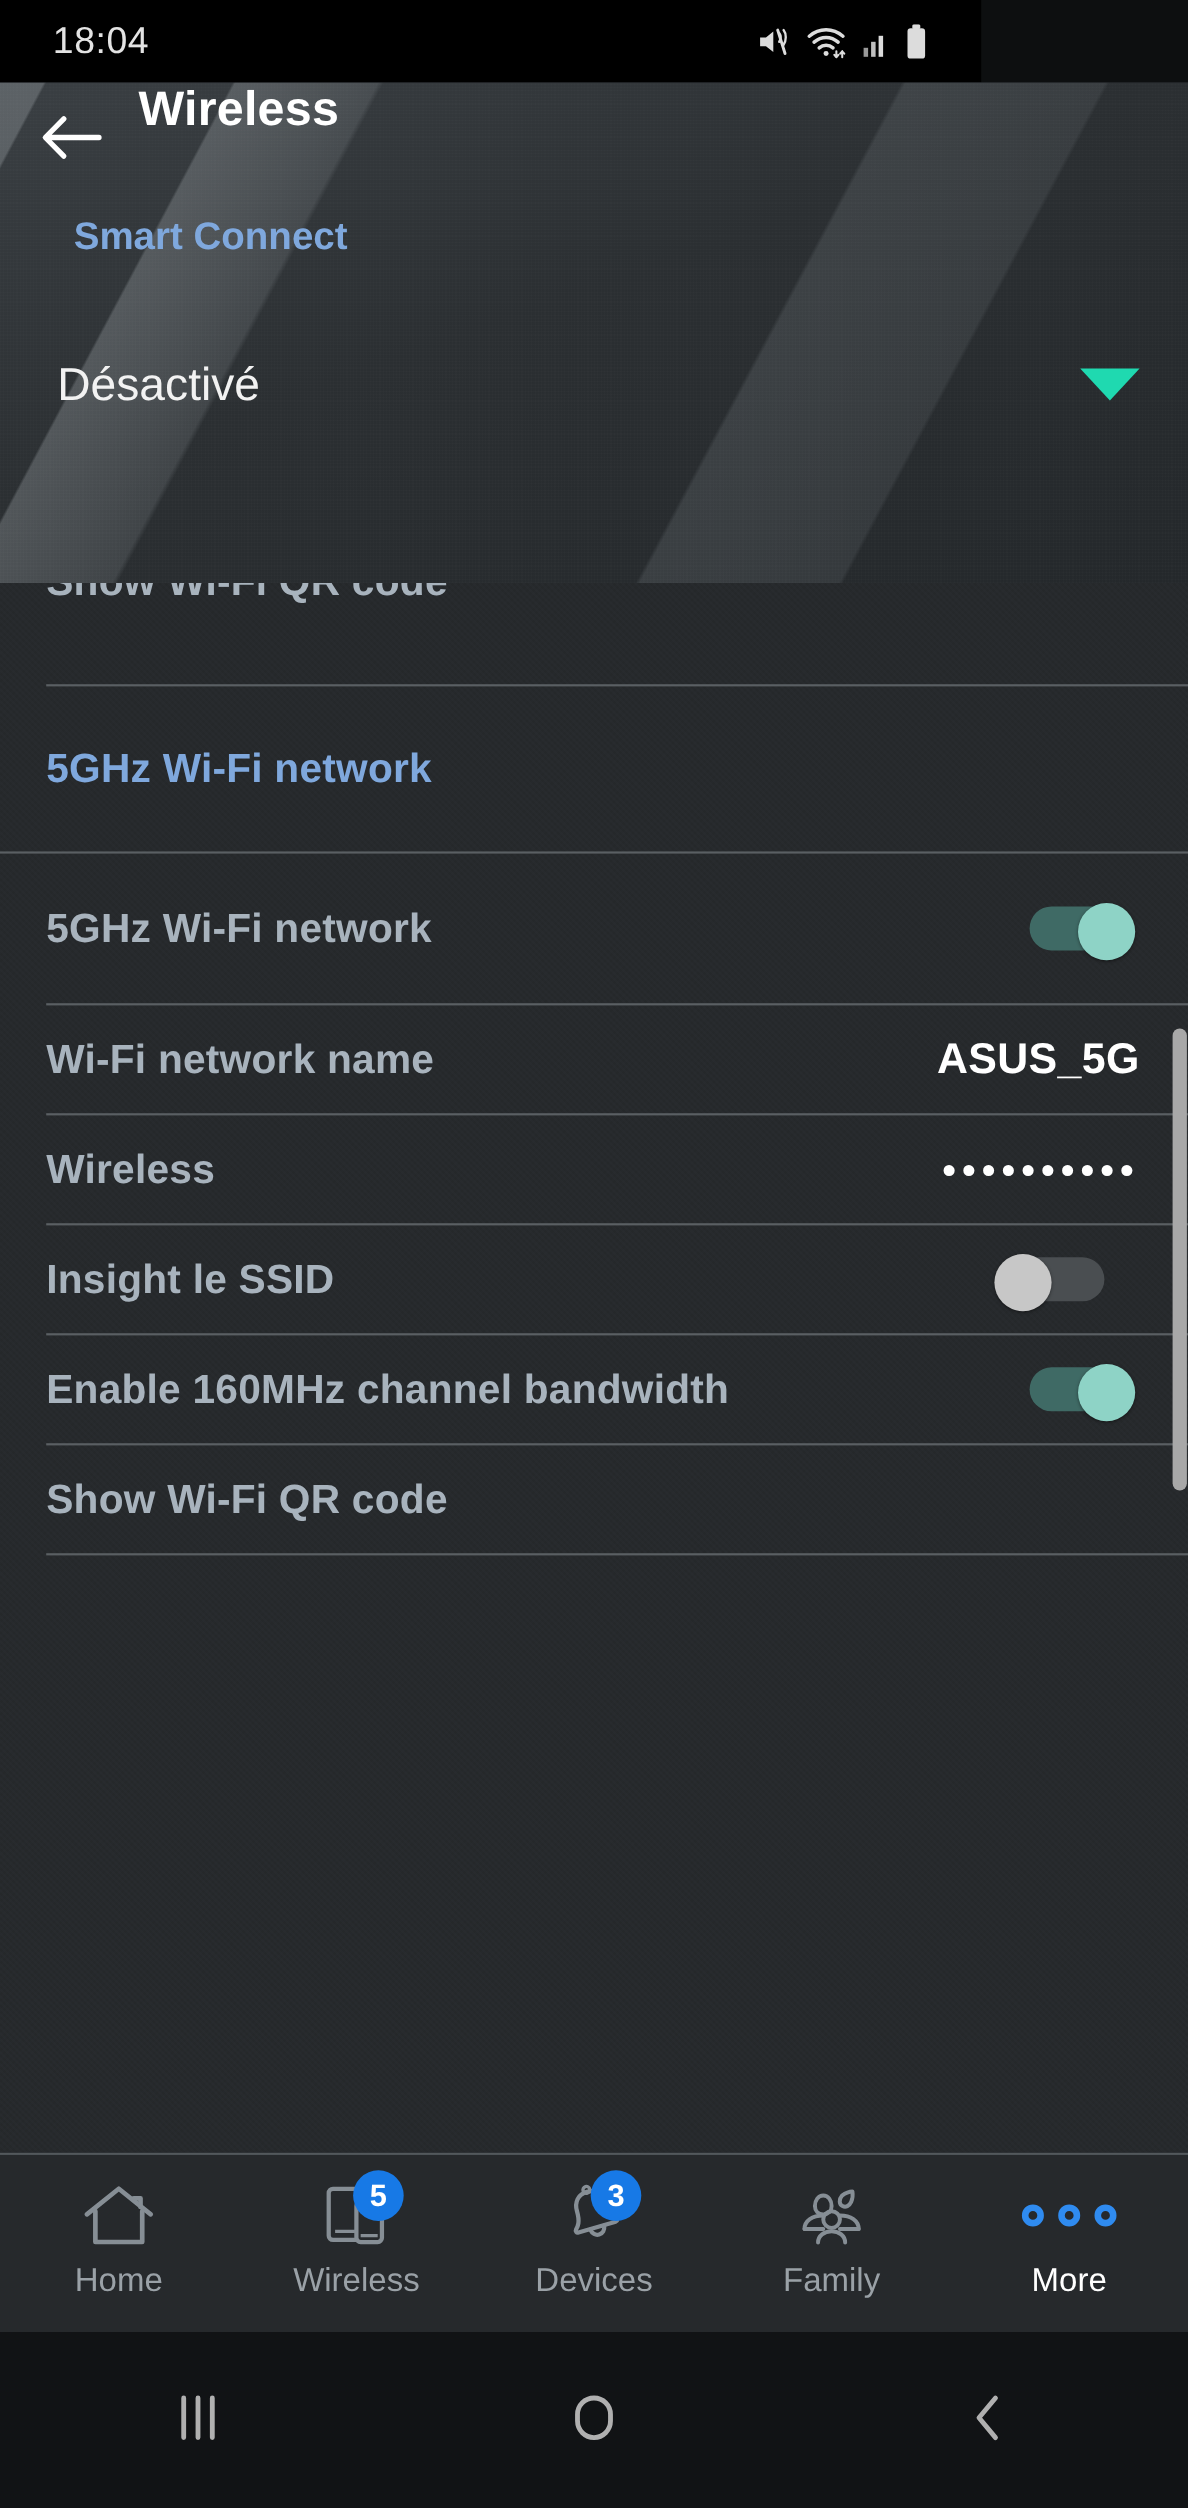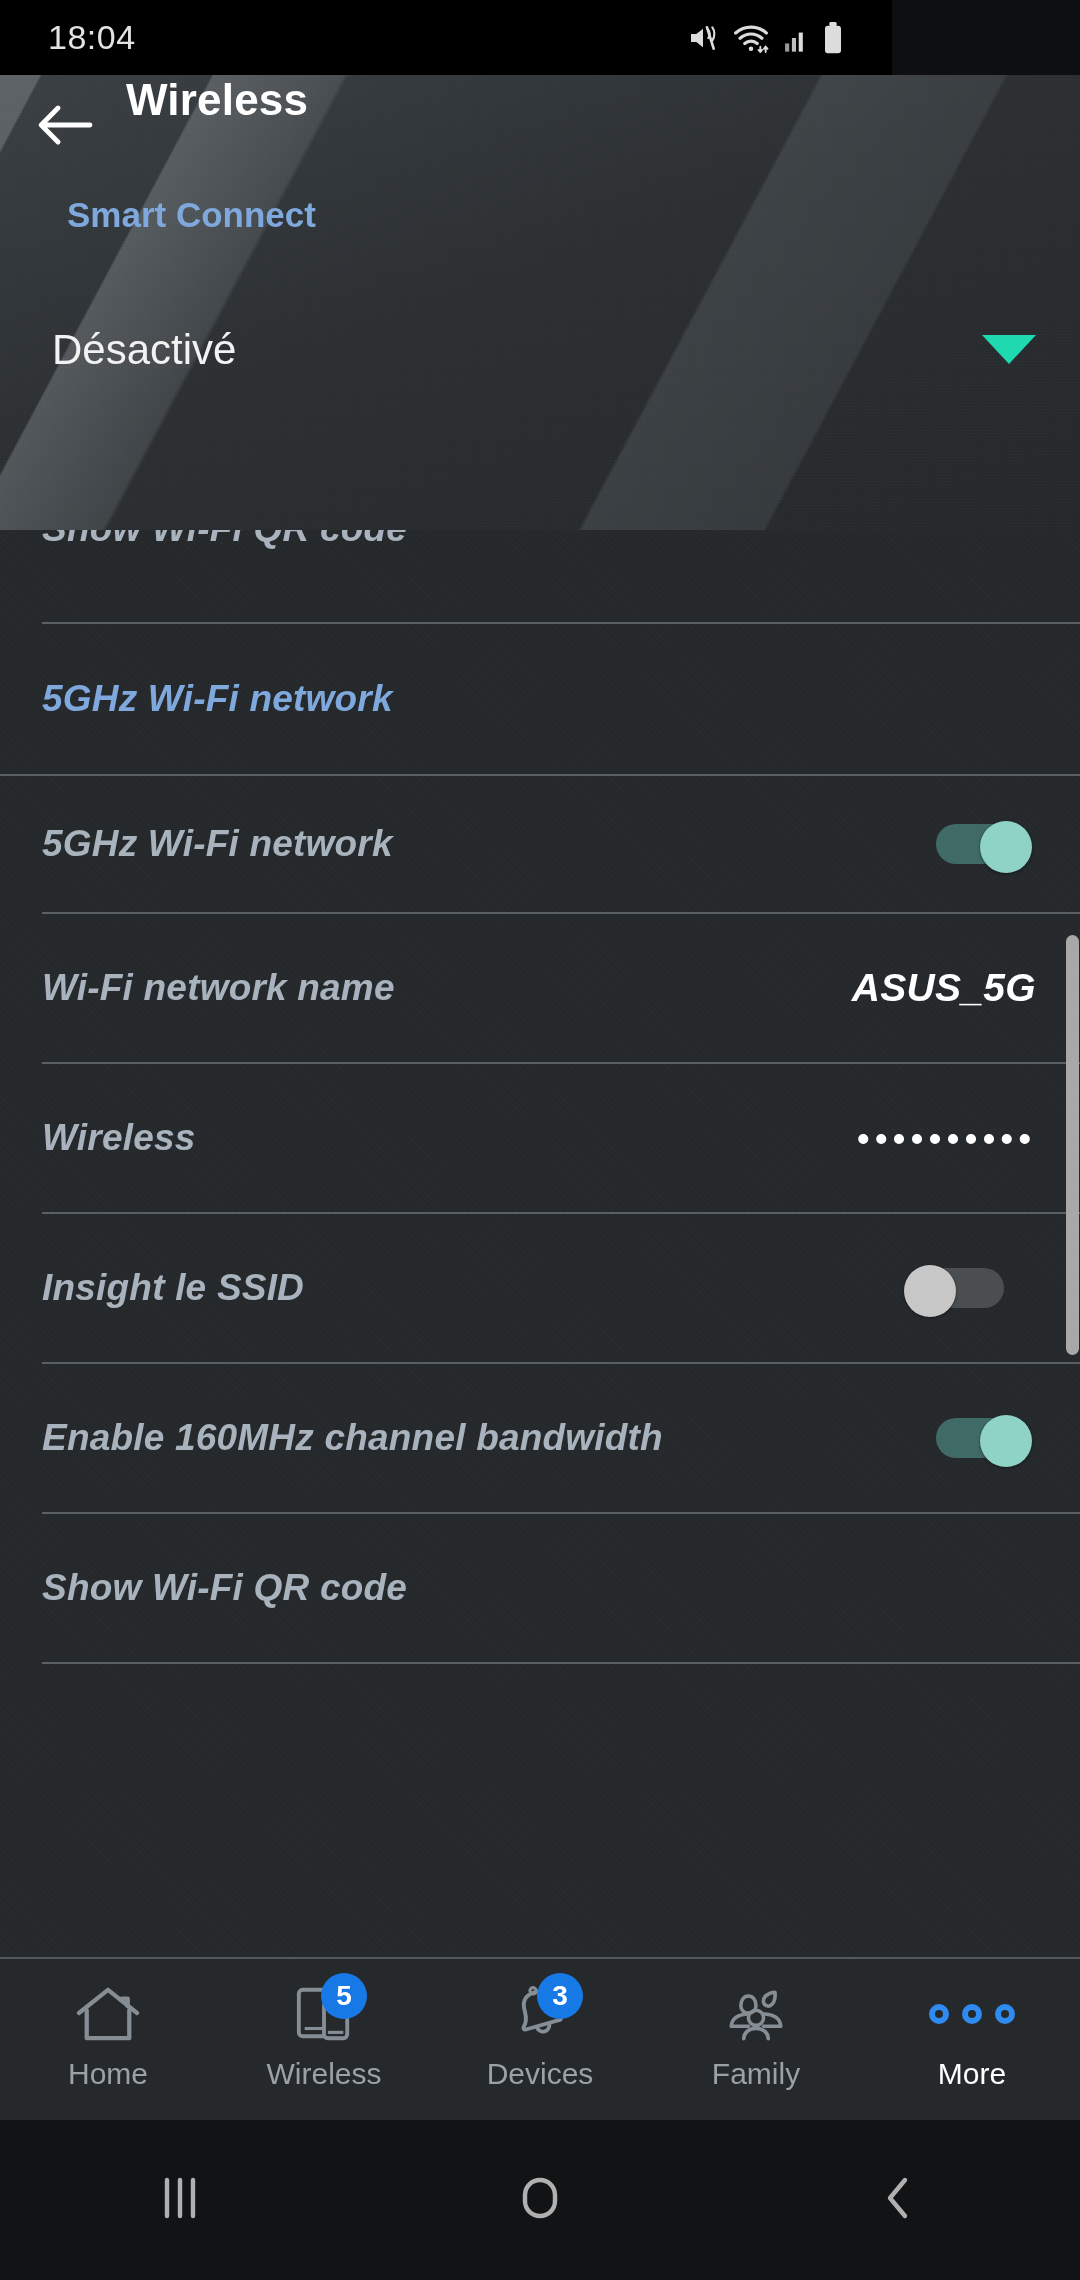--- a/index.html
+++ b/index.html
@@ -156,30 +156,30 @@
   }
   .list-noise {
     position: absolute;
     inset: 0;
     pointer-events: none;
     opacity: .5;
     background-image:
       repeating-linear-gradient(45deg, rgba(255,255,255,.022) 0 2px, rgba(0,0,0,0) 2px 4px),
       repeating-linear-gradient(-45deg, rgba(0,0,0,.05) 0 2px, rgba(0,0,0,0) 2px 4px);
   }
-  .list-inner { position: relative; font-style: italic; }
+  .list-inner { position: relative; }
 
   .row {
     position: relative;
     display: flex;
     align-items: center;
     justify-content: space-between;
     padding: 0 44px 0 42px;
     box-sizing: border-box;
-    height: 148px;
+    height: 98px;
   }
   .row-clipped { height: 92px; align-items: flex-start; }
   .row-clipped .row-label { margin-top: -22px; }
 
   .row-label {
     color: #a8b3bd;
     font-size: 37px;
     font-weight: bold;
     letter-spacing: .2px;
   }

